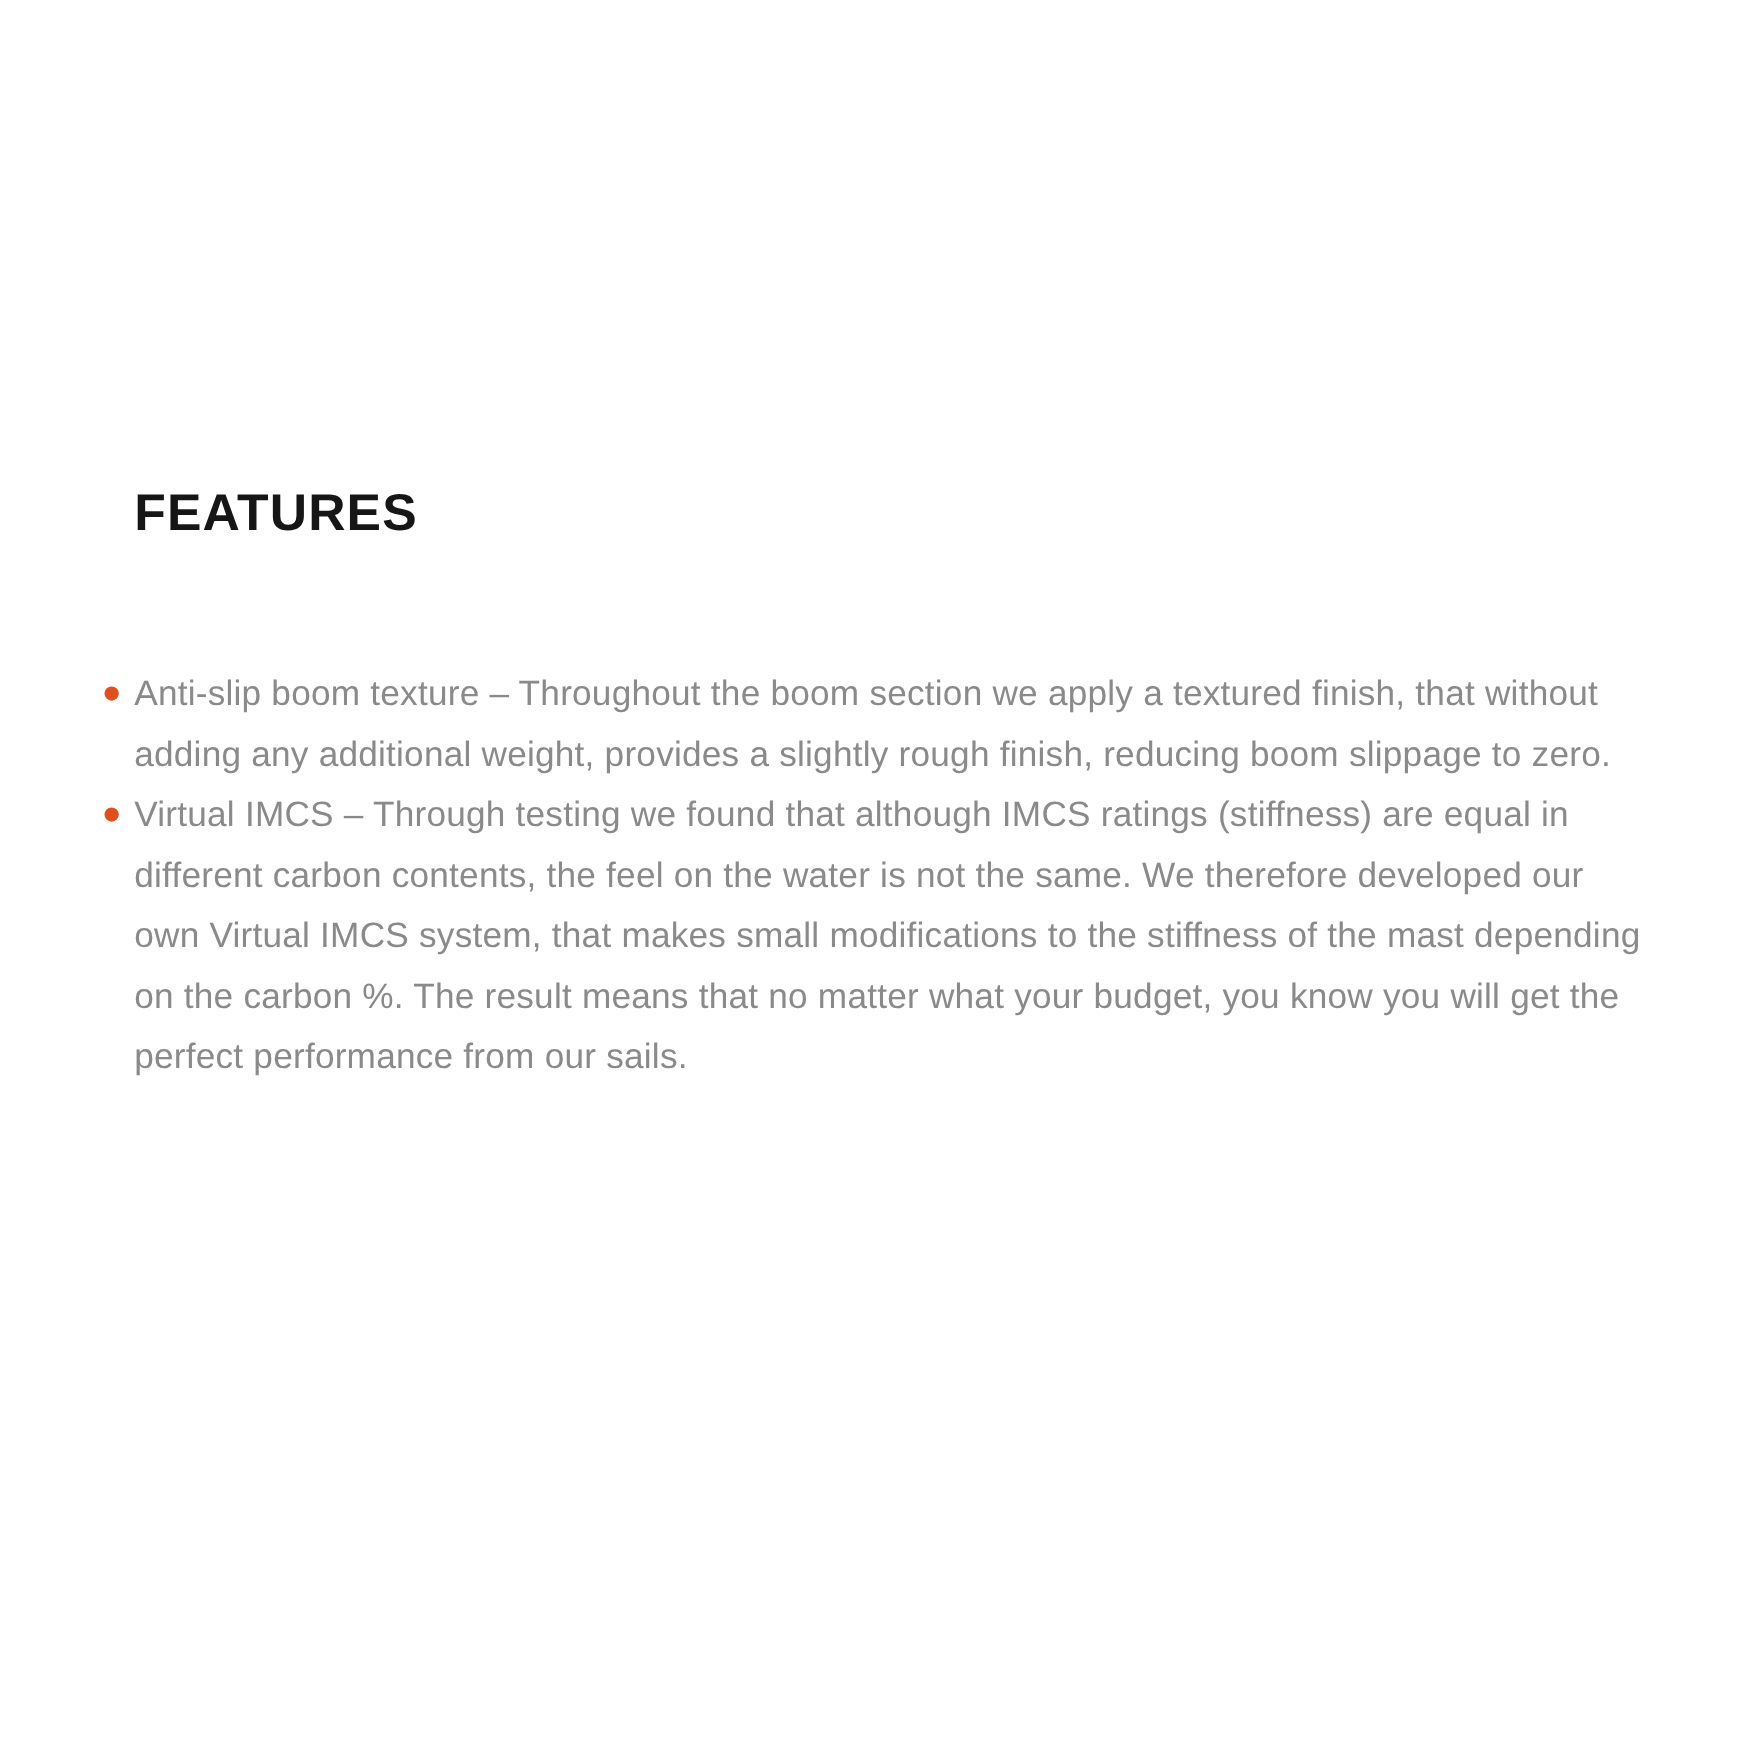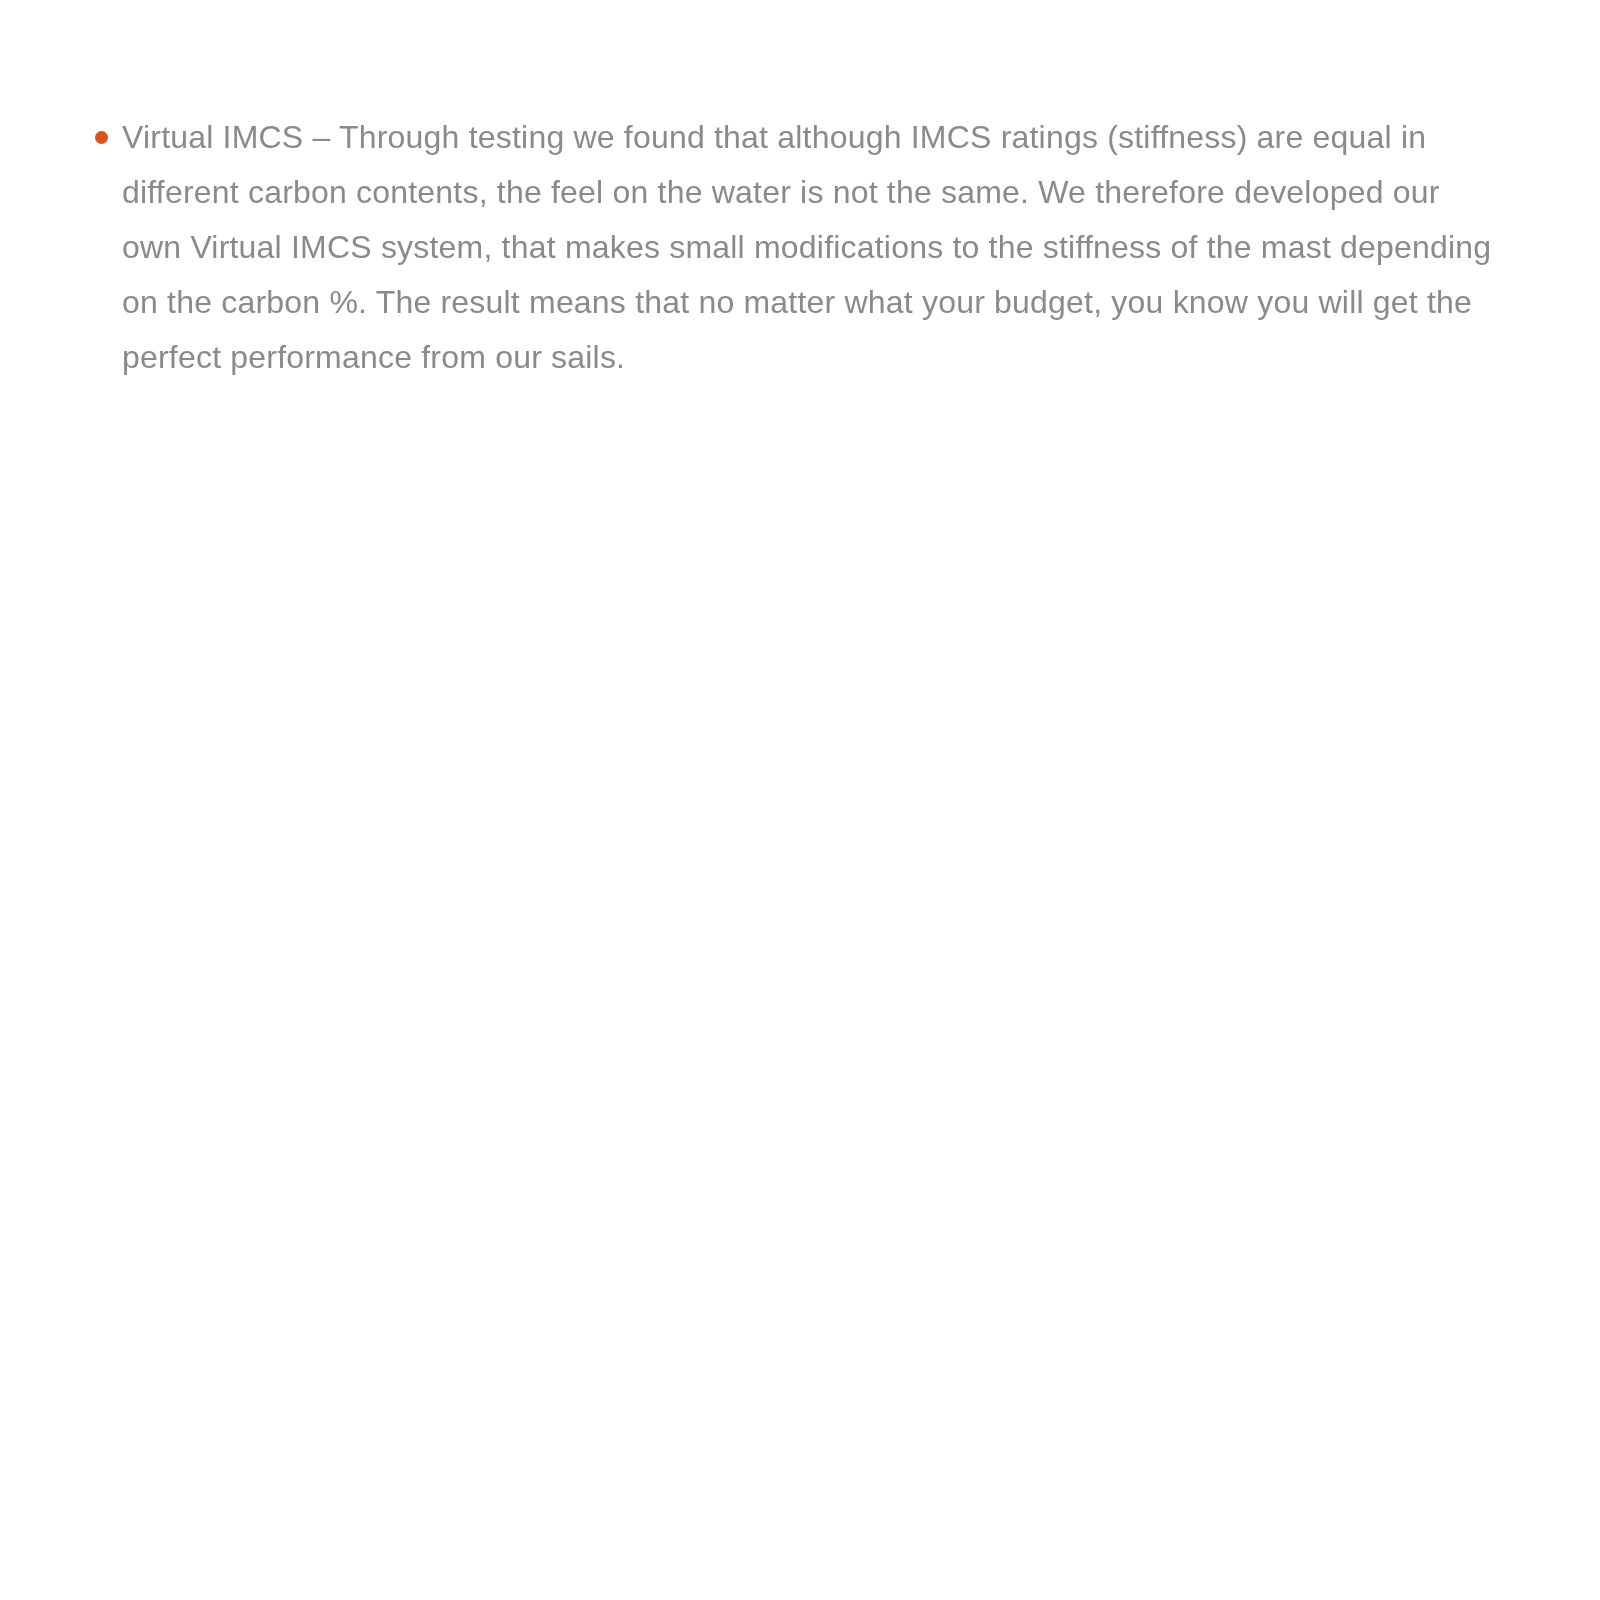--- a/index.html
+++ b/index.html
@@ -53,20 +53,25 @@
     height: 13px;
     border-radius: 50%;
     background: var(--accent);
   }
 </style>
 </head>
 <body>
 
 <div class="page">
   <div class="content">
+    <h2 class="features-heading">FEATURES</h2>
     <ul class="features-list">
+      <li>
+        <span class="bullet-dot"></span>
+        <span>Anti-slip boom texture – Throughout the boom section we apply a textured finish, that without adding any additional weight, provides a slightly rough finish, reducing boom slippage to zero.</span>
+      </li>
       <li>
         <span class="bullet-dot"></span>
         <span>Virtual IMCS – Through testing we found that although IMCS ratings (stiffness) are equal in different carbon contents, the feel on the water is not the same. We therefore developed our own Virtual IMCS system, that makes small modifications to the stiffness of the mast depending on the carbon %. The result means that no matter what your budget, you know you will get the perfect performance from our sails.</span>
       </li>
     </ul>
   </div>
 </div>
 
 </body></html>

